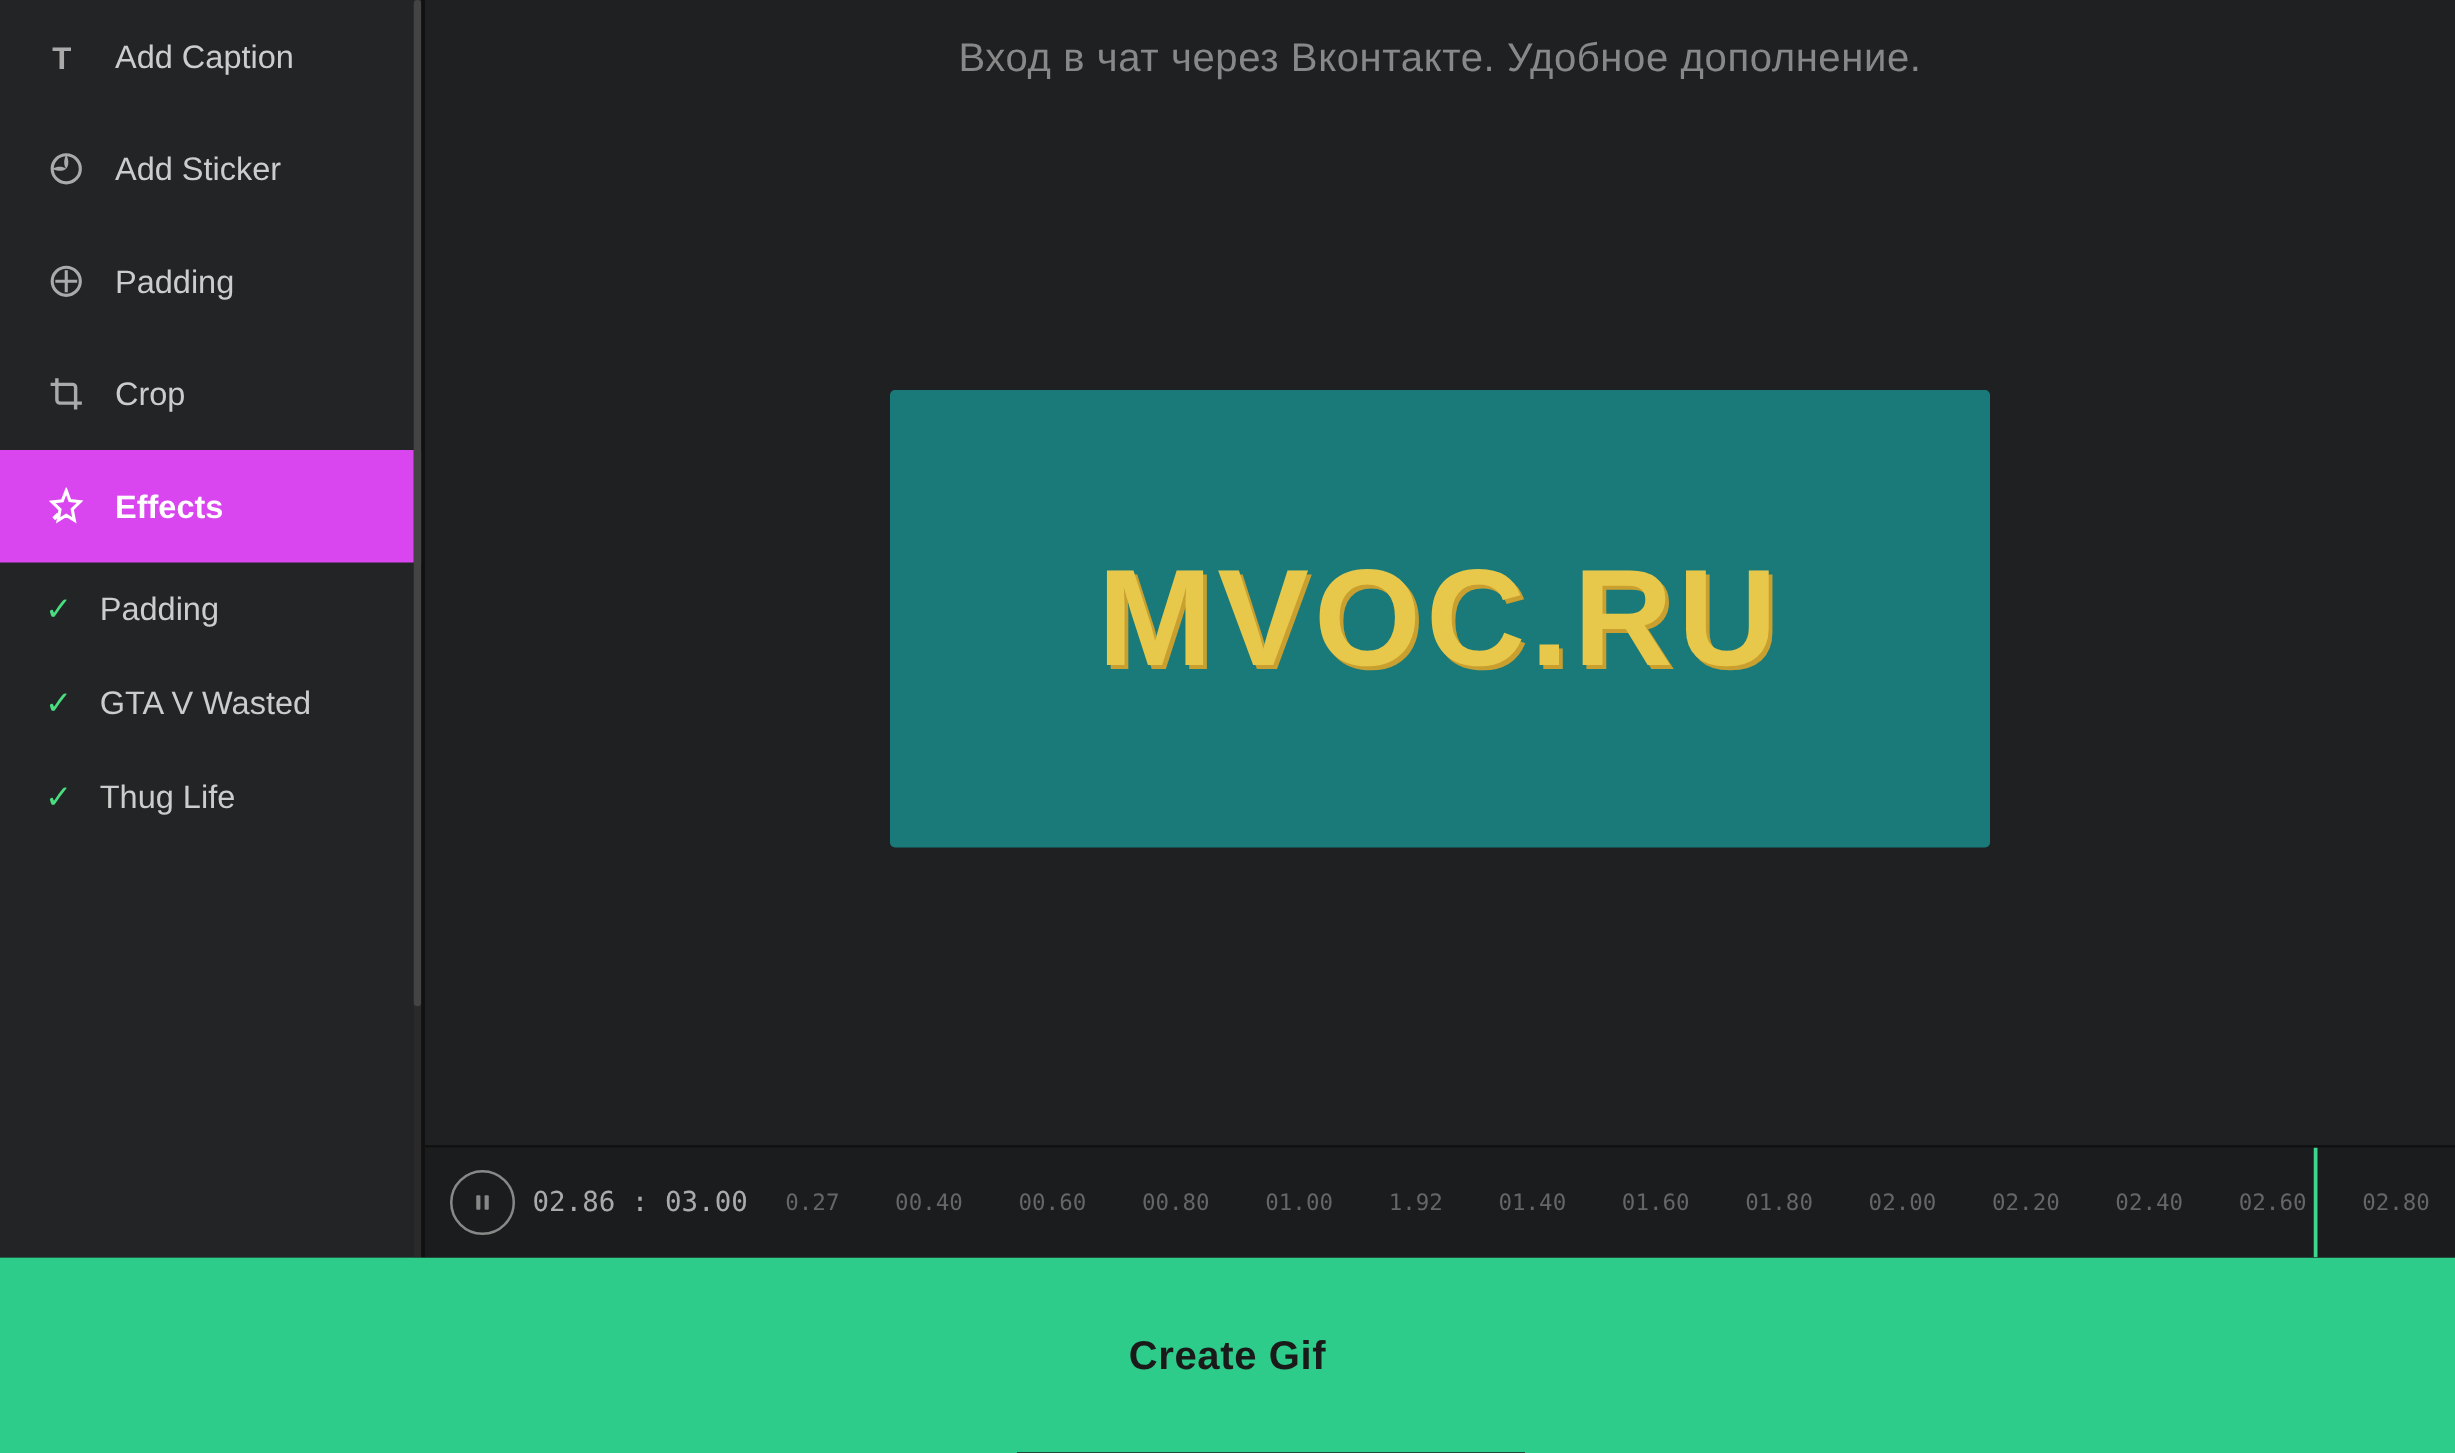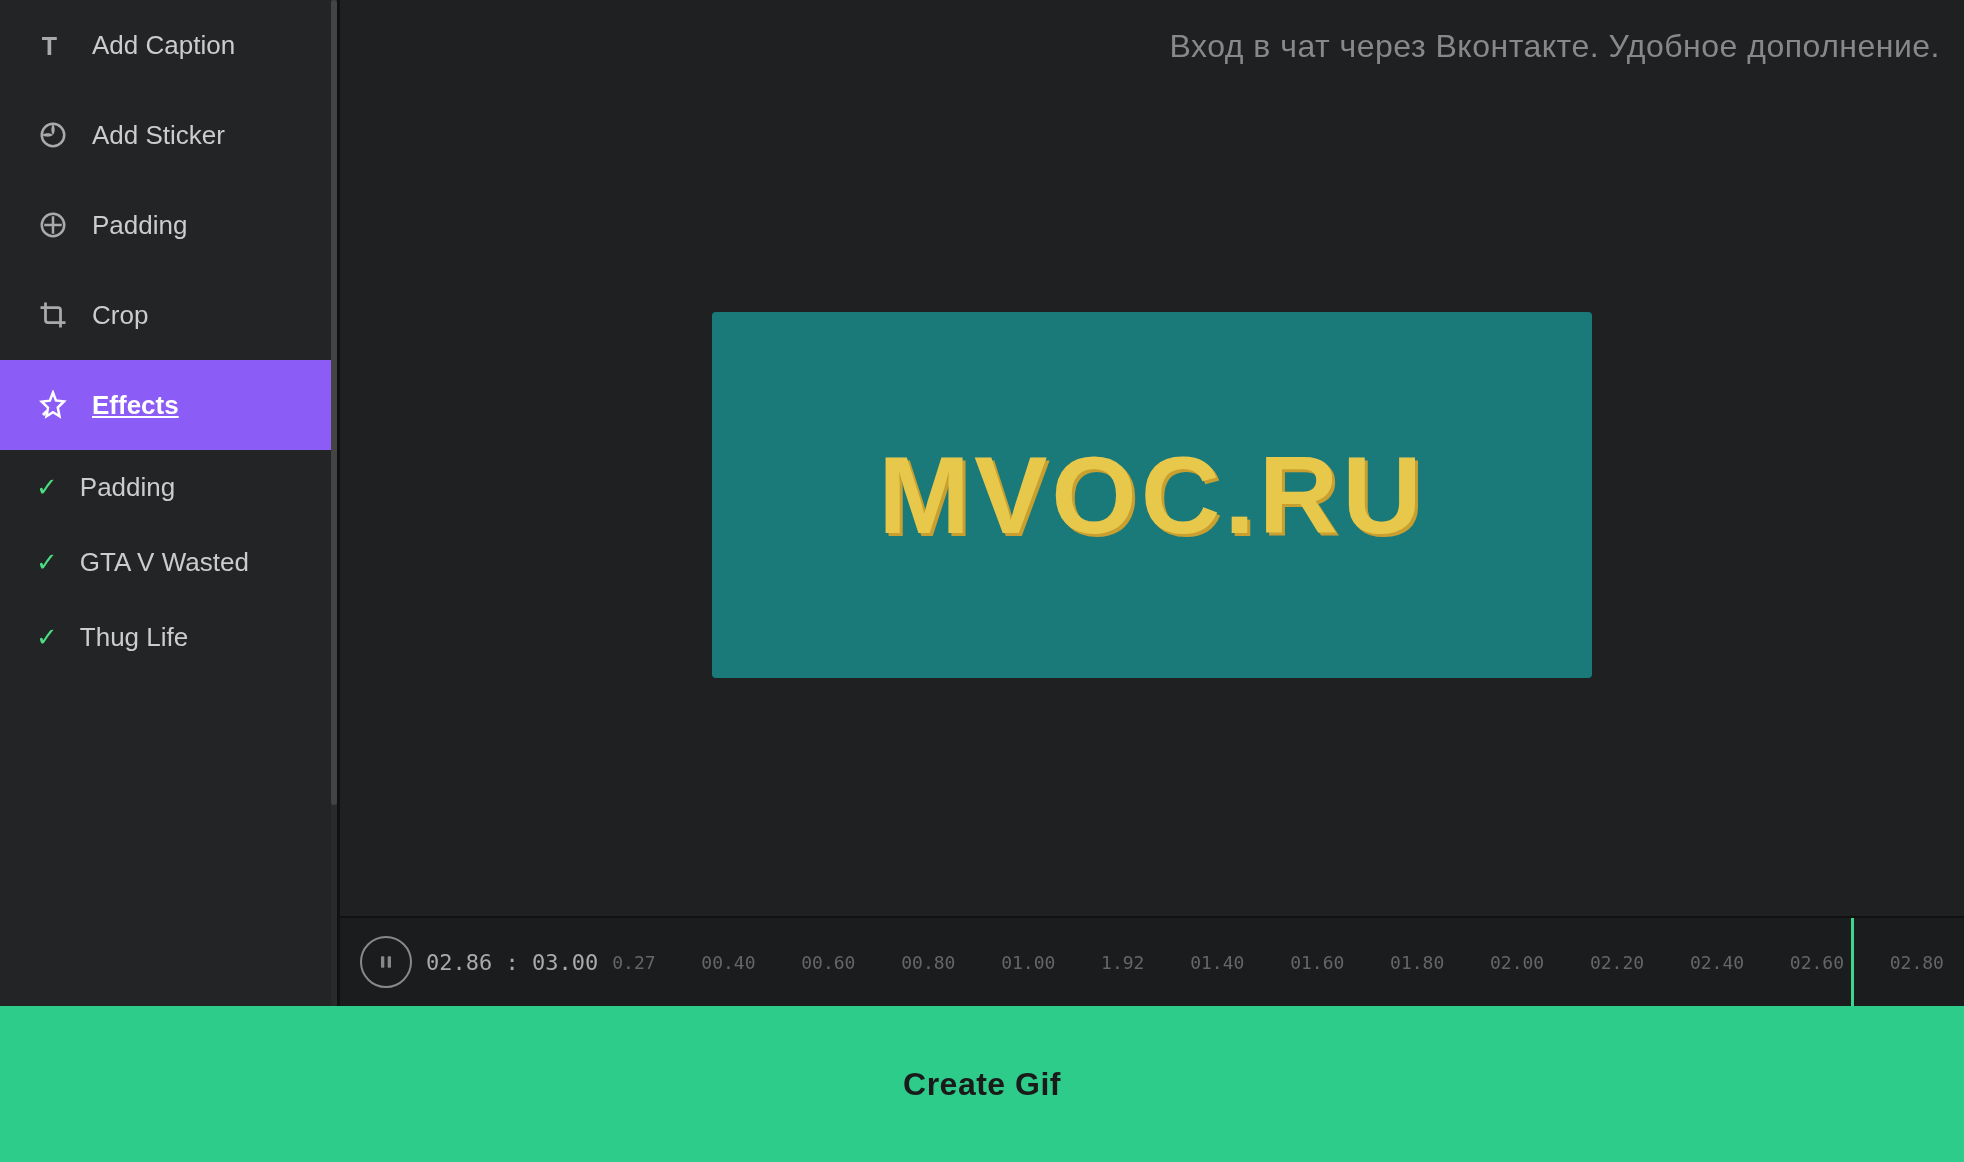--- a/index.html
+++ b/index.html
@@ -37,24 +37,23 @@
       padding: 28px 36px;
       cursor: pointer;
       color: #ccc;
       font-size: 26px;
       font-weight: 400;
       gap: 22px;
       transition: background 0.15s;
     }
 
     .sidebar-item.active {
-      background: #8b5cf6;
+      background: #d946ef;
       color: #fff;
       font-weight: 600;
-      text-decoration: underline;
     }
 
     .sidebar-icon {
       width: 34px;
       height: 34px;
       display: flex;
       align-items: center;
       justify-content: center;
       color: #aaa;
       font-size: 28px;
@@ -84,21 +83,21 @@
       flex: 1;
       background: #1e2022;
       display: flex;
       flex-direction: column;
       position: relative;
     }
 
     
     .caption-bar {
       padding: 28px 24px;
-      text-align: right;
+      text-align: center;
     }
 
     .caption-text {
       color: #888;
       font-size: 32px;
       font-weight: 300;
       letter-spacing: 0.5px;
     }
 
     
@@ -137,21 +136,21 @@
       align-items: center;
       padding: 0 20px;
       border-top: 2px solid #111;
       position: relative;
     }
 
     .time-display {
       display: flex;
       align-items: center;
       gap: 14px;
-      margin-right: 14px;
+      margin-right: 30px;
     }
 
     .play-pause-btn {
       width: 52px;
       height: 52px;
       border-radius: 50%;
       border: 2.5px solid #888;
       background: transparent;
       color: #888;
       font-size: 22px;

